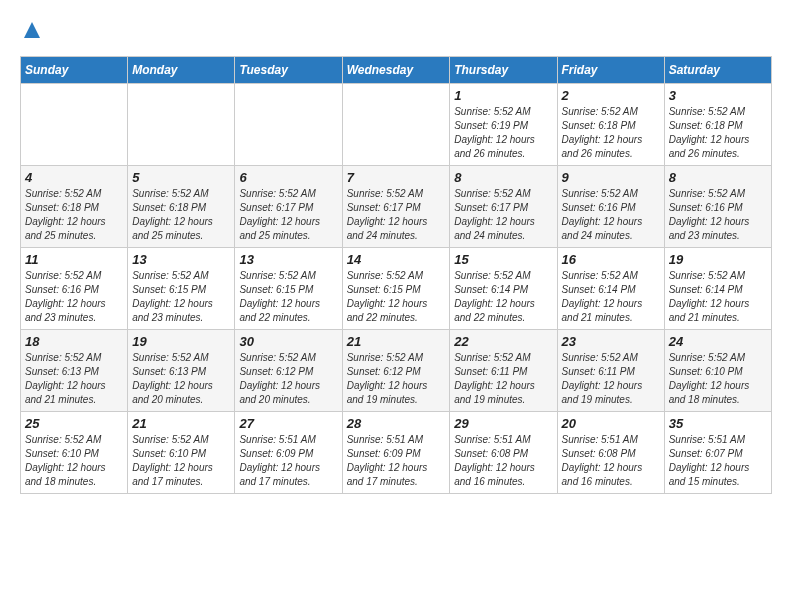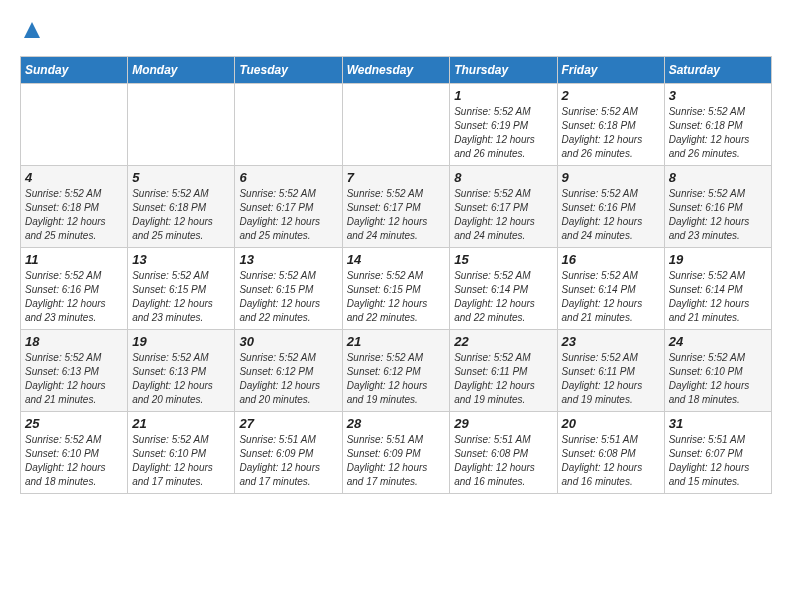--- a/index.html
+++ b/index.html
@@ -338,21 +338,21 @@
 and 16 minutes.</div>
         </td>
         <td>
           <div class="day-number">20</div>
           <div class="day-info" style="white-space: pre-line;">Sunrise: 5:51 AM
 Sunset: 6:08 PM
 Daylight: 12 hours
 and 16 minutes.</div>
         </td>
         <td>
-          <div class="day-number">31</div>
+          <div class="day-number">35</div>
           <div class="day-info" style="white-space: pre-line;">Sunrise: 5:51 AM
 Sunset: 6:07 PM
 Daylight: 12 hours
 and 15 minutes.</div>
         </td>
       </tr>
     </tbody>
 </table>
 
 </body></html>

